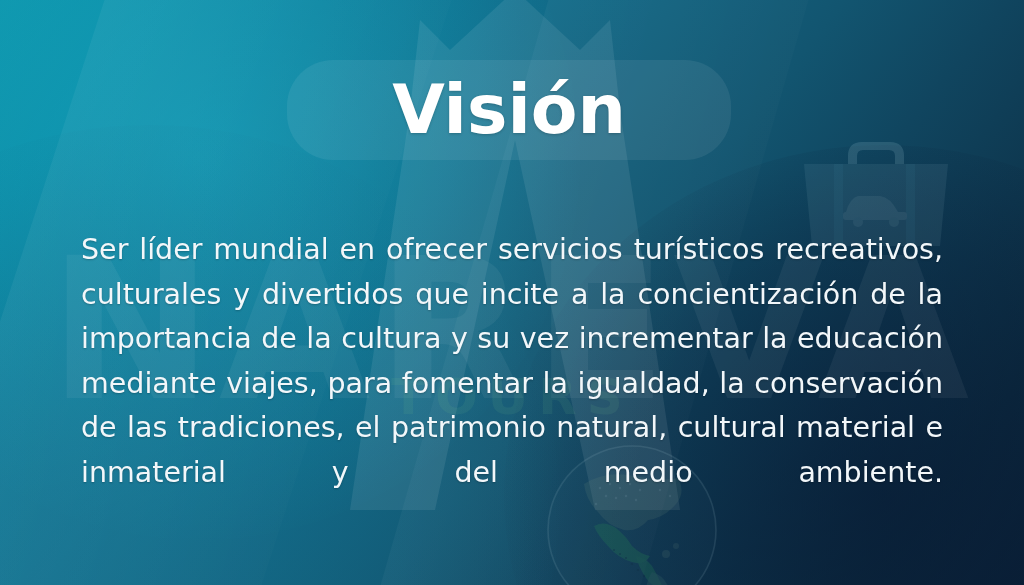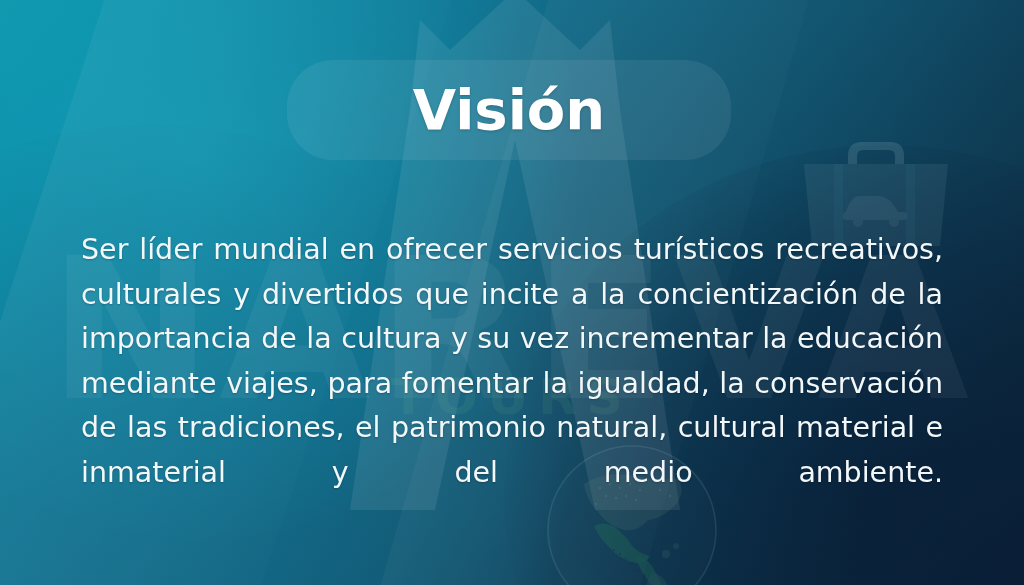--- a/index.html
+++ b/index.html
@@ -147,21 +147,21 @@
     top: 60px;
     width: 444px;
     height: 100px;
     border-radius: 46px;
     background: rgba(255,255,255,0.072);
     display: flex;
     align-items: center;
     justify-content: center;
   }
   .title-text {
-    font-size: 56px;
+    font-size: 68px;
     font-weight: 700;
     color: #ffffff;
     letter-spacing: 0px;
     line-height: 1;
     margin: 0;
     text-shadow: 0 1px 3px rgba(0,0,0,0.20);
     font-family: "DejaVu Sans", "Liberation Sans", sans-serif;
   }
 
   

